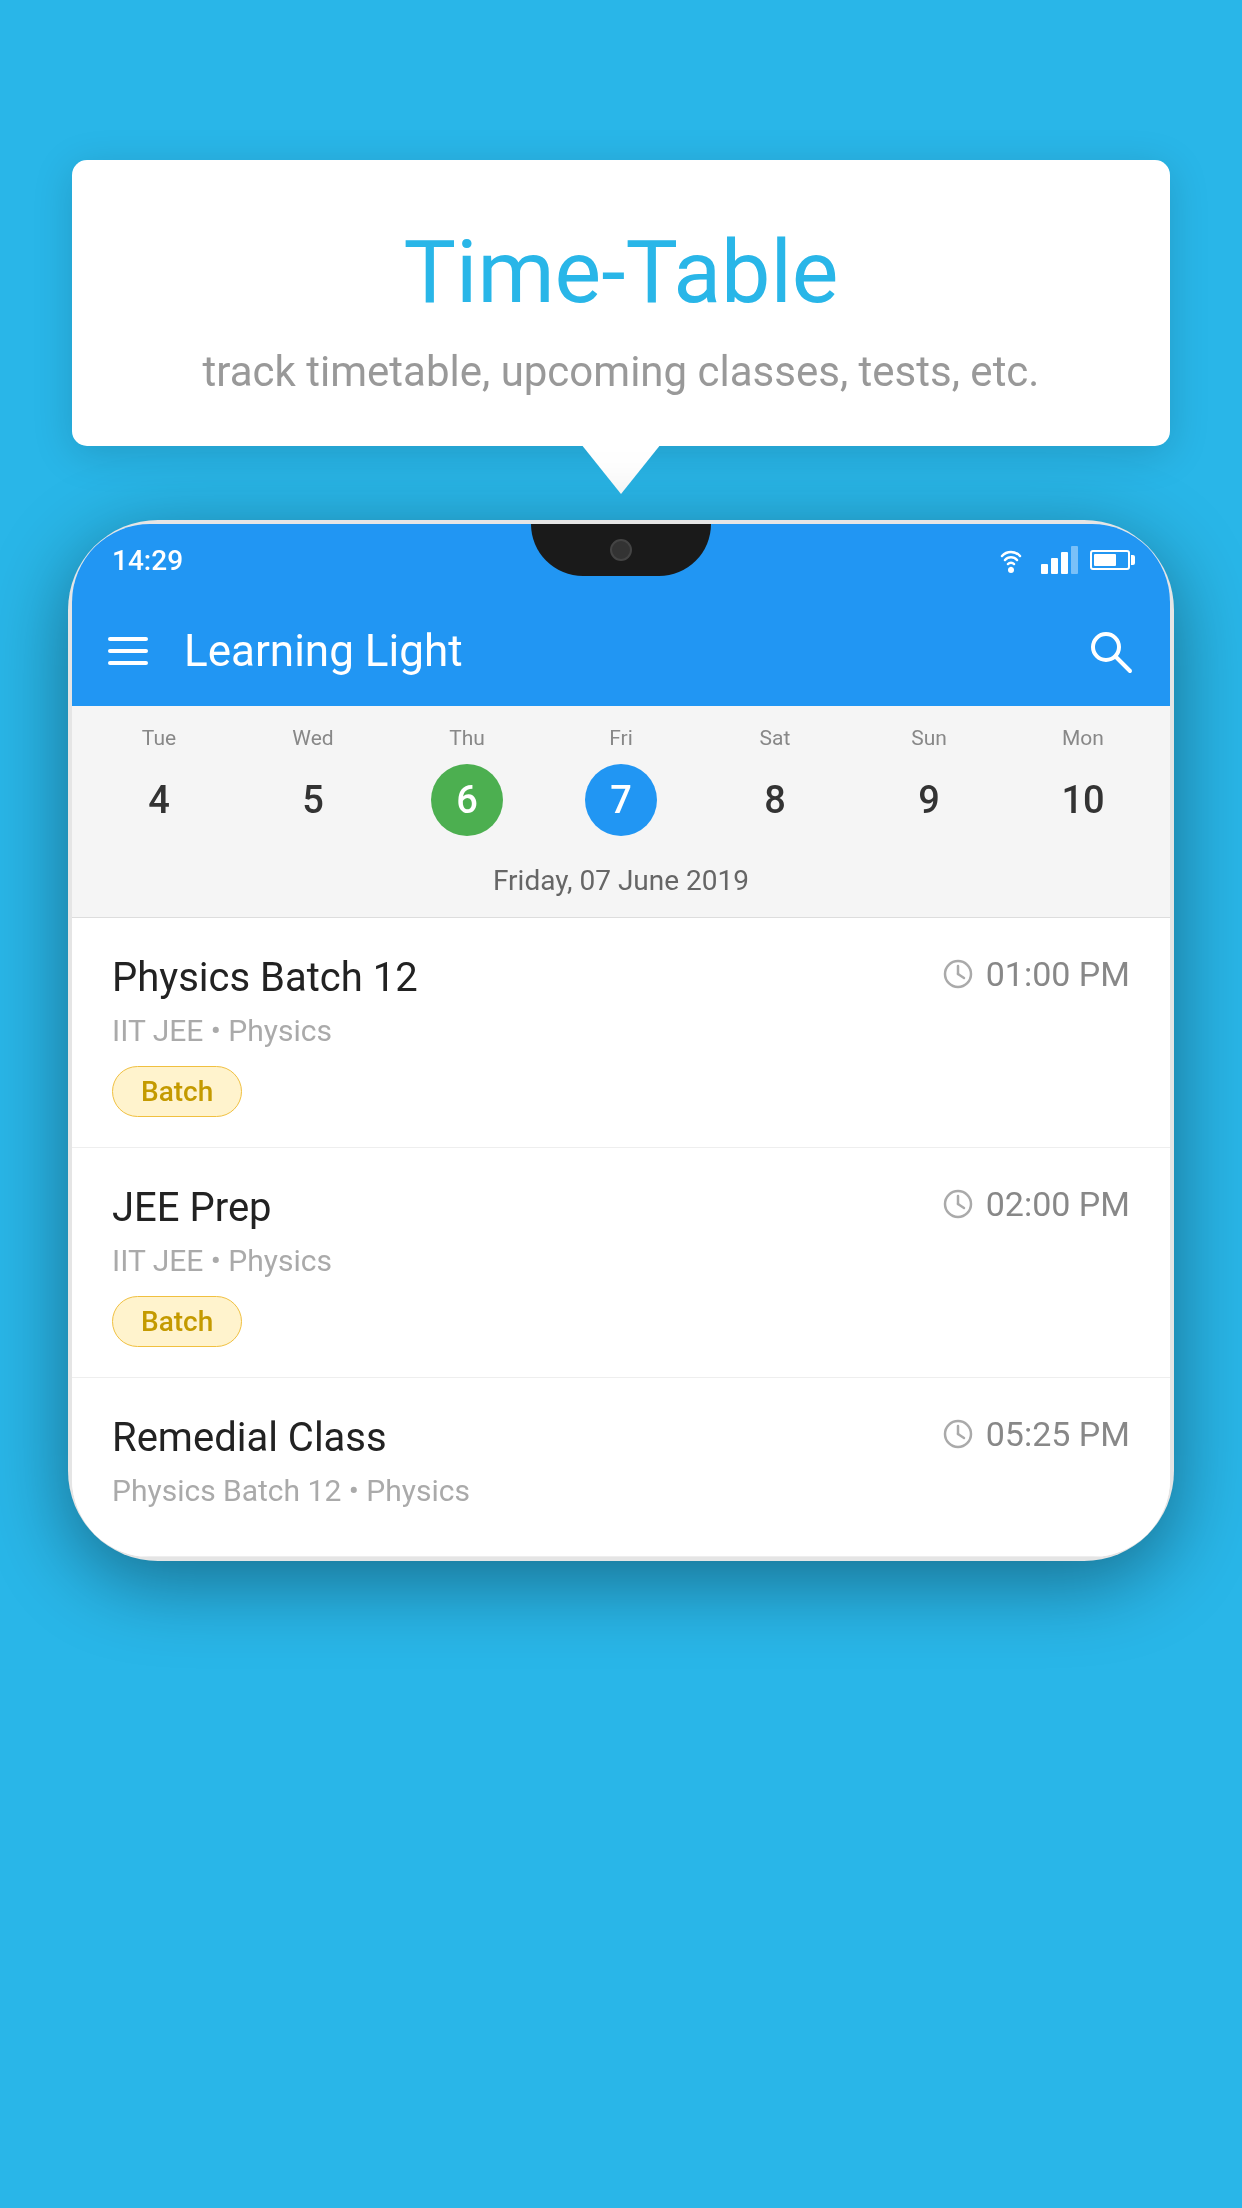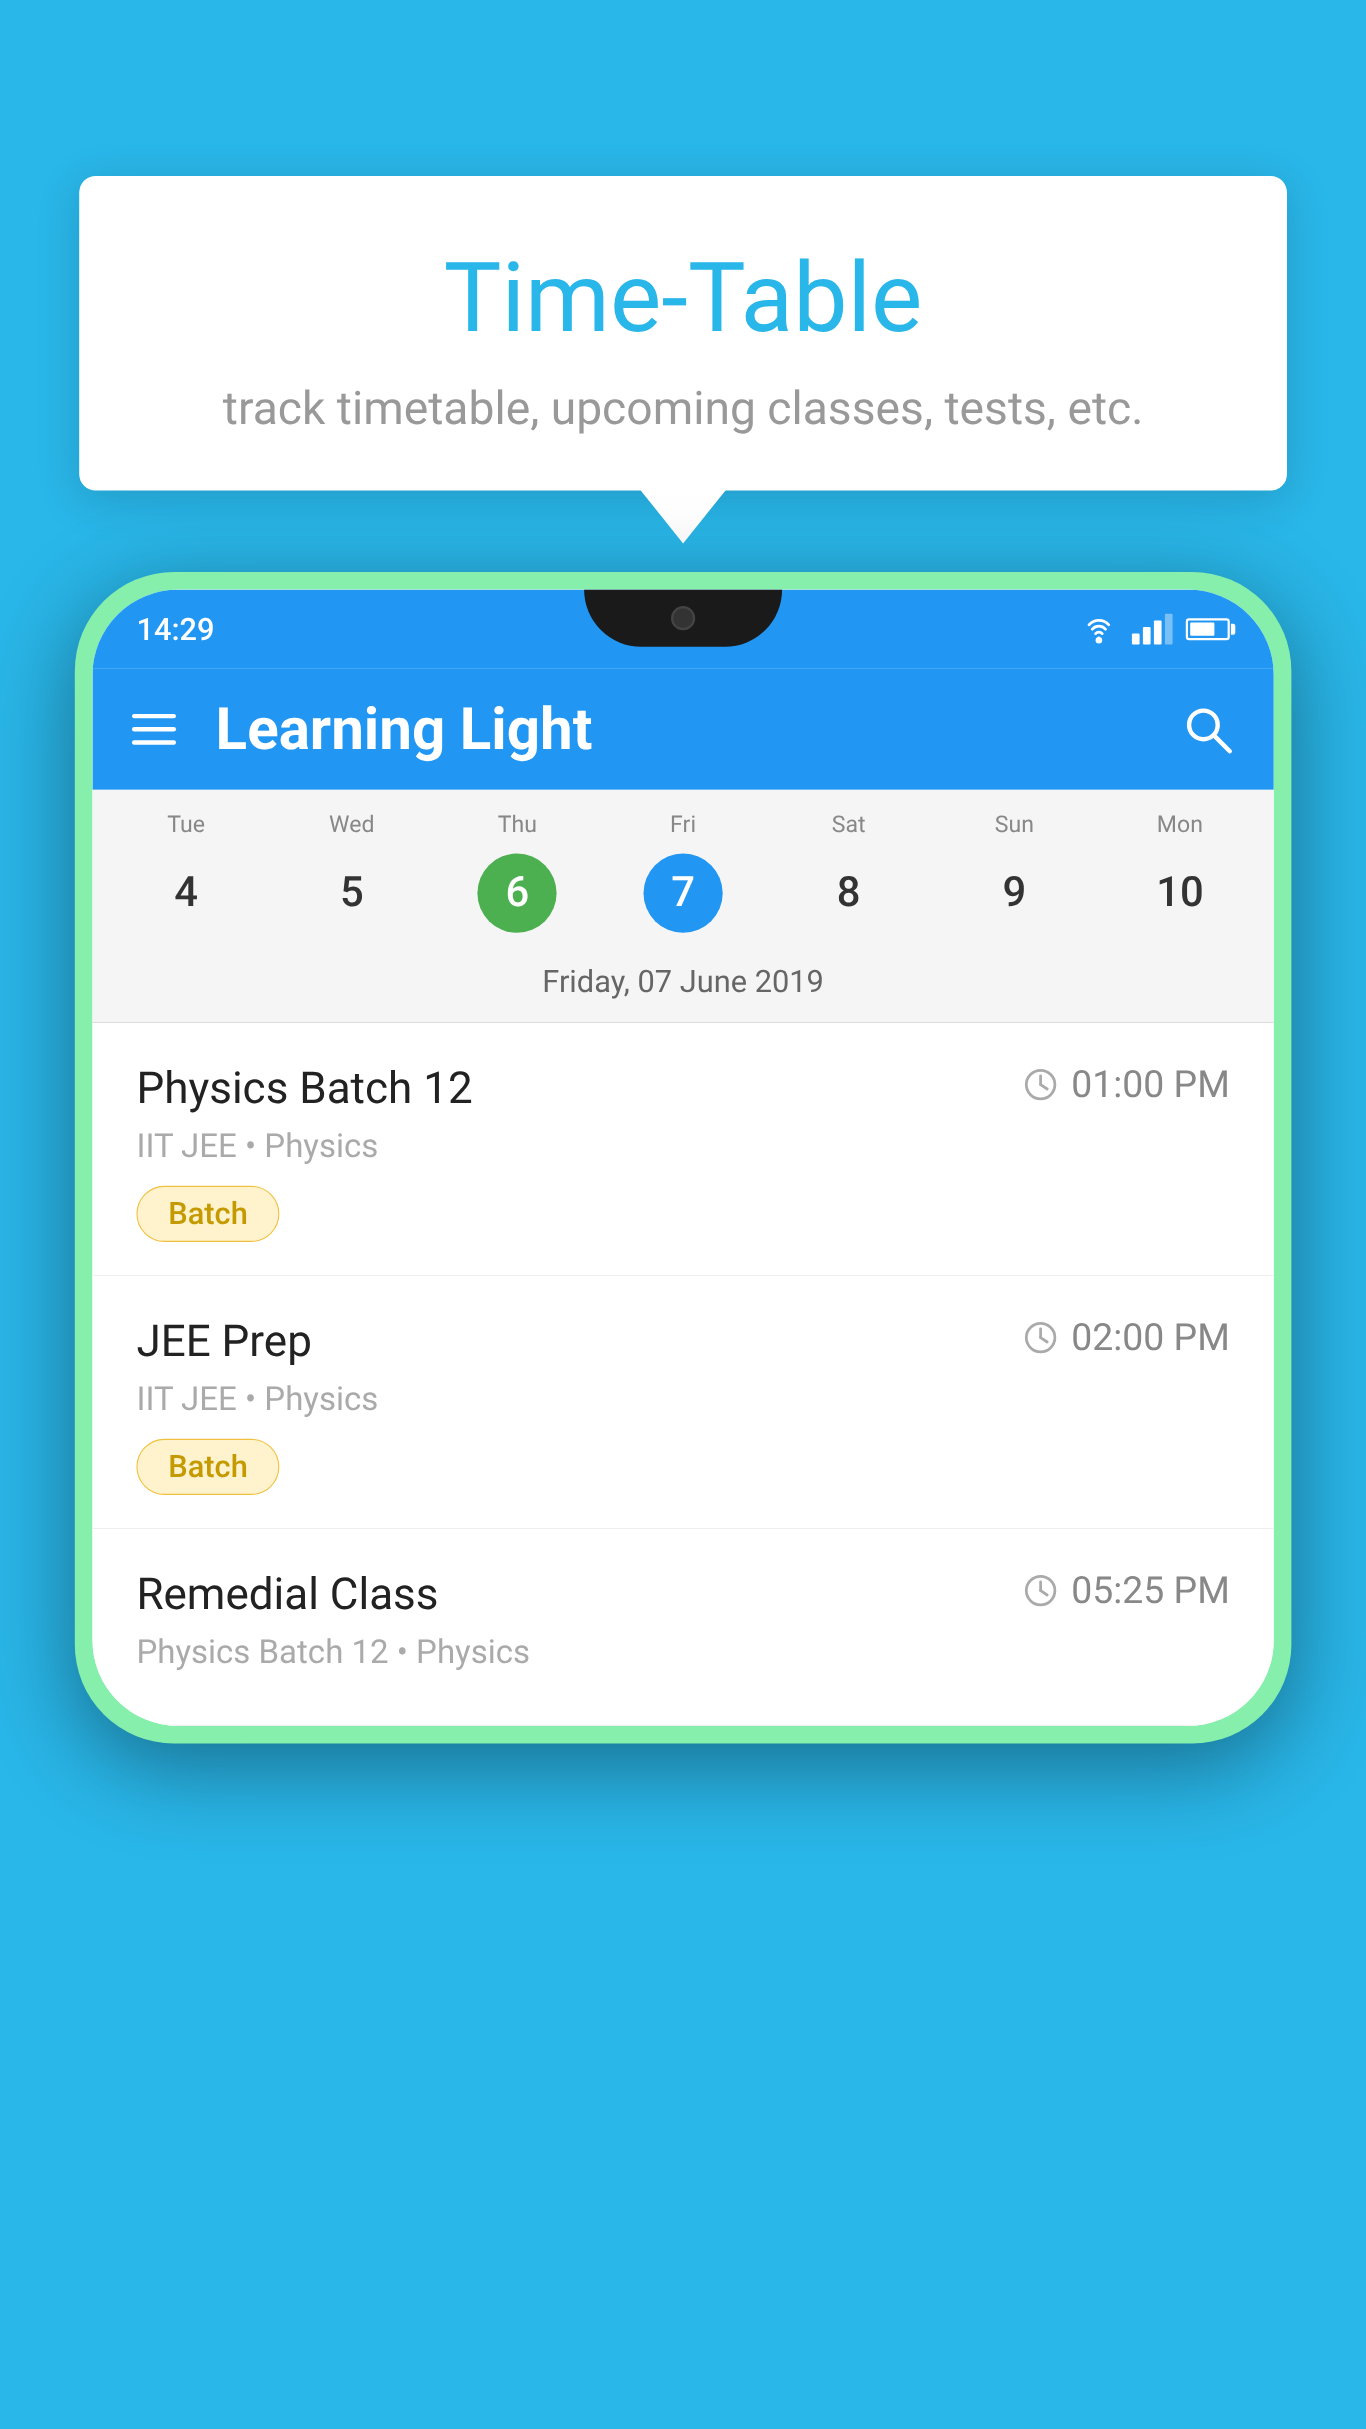--- a/index.html
+++ b/index.html
@@ -58,23 +58,23 @@
     .phone-wrapper {
       position: absolute;
       top: 520px;
       left: 68px;
       right: 68px;
       bottom: 0;
     }
 
     .phone-frame {
       width: 100%;
-      background: #86efac;
+      background: #e5e5e5;
       border-radius: 90px;
-      padding: 16px;
+      padding: 4px;
       box-shadow: 0 20px 80px rgba(0,0,0,0.4);
       overflow: hidden;
     }
 
     .phone-inner {
       background: white;
       border-radius: 78px;
       overflow: hidden;
       position: relative;
     }
@@ -187,22 +187,22 @@
     .hamburger-line {
       width: 40px;
       height: 4px;
       background: white;
       border-radius: 2px;
     }
 
     .app-title {
       flex: 1;
       color: white;
-      font-size: 53px;
-      font-weight: 700;
+      font-size: 44px;
+      font-weight: 400;
     }
 
     
     .calendar-strip {
       background: #f5f5f5;
       padding: 20px 0 0;
     }
 
     .days-row {
       display: flex;

